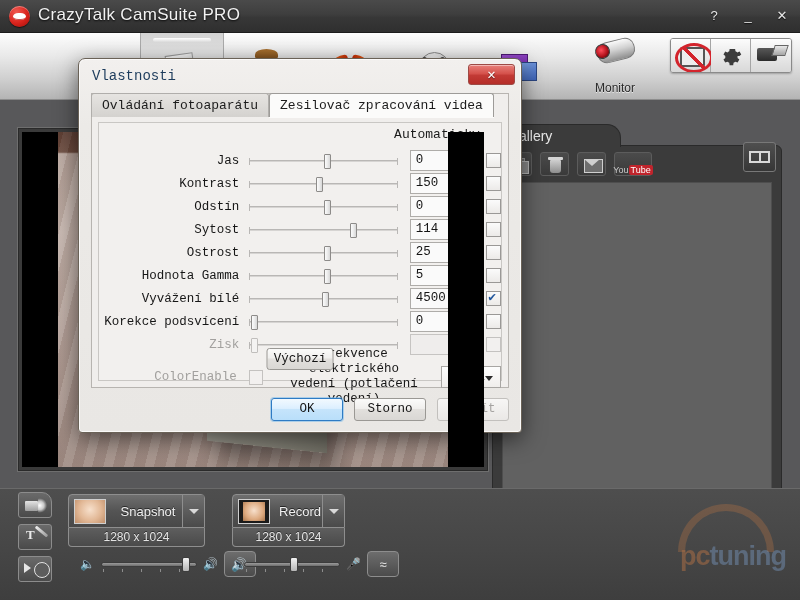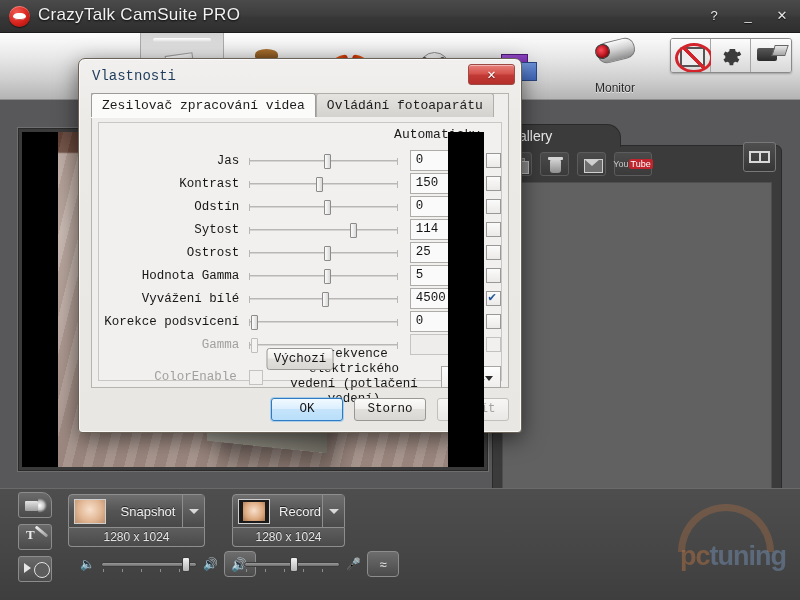--- a/index.html
+++ b/index.html
@@ -198,21 +198,21 @@
     border:1px solid #b9b9b9;background:#8a8a8a;}
   .ico-trash::before{content:"";position:absolute;left:9px;top:7px;width:11px;height:13px;
     background:linear-gradient(180deg,#cfcfcf,#8e8e8e);border-radius:1px 1px 3px 3px;}
   .ico-trash::after{content:"";position:absolute;left:7px;top:4px;width:15px;height:3px;
     background:#d5d5d5;border-radius:1px;}
   .ico-mail::before{content:"";position:absolute;left:6px;top:6px;width:17px;height:12px;
     border:1px solid #cfcfcf;background:#6e6e6e;}
   .ico-mail::after{content:"";position:absolute;left:6px;top:6px;width:0;height:0;
     border-left:8.5px solid transparent;border-right:8.5px solid transparent;
     border-top:7px solid #cfcfcf;}
-  .gal-btn.yt { width: 38px; }
+  .gal-btn.yt { width: 38px; align-items: flex-end; }
   .yt-you { font-size: 9px; color: #c9c9c9; }
   .yt-tube { font-size: 9px; color: #fff; background: #c0242c; padding: 0 2px; border-radius: 2px; }
   .gal-view {
     position: absolute; right: 5px; top: -4px; width: 33px; height: 30px;
     border: 1px solid #787878; border-radius: 3px;
     background: linear-gradient(180deg,#4f4f4f,#363636);
     display:flex;align-items:center;justify-content:center;
   }
   .ico-grid { width: 21px; height: 12px; border: 2px solid #d8d8d8; display:flex; }
   .ico-grid span { flex:1; border-right: 2px solid #d8d8d8; }
@@ -585,22 +585,22 @@
     <div class="wm-arc"></div>
     <div class="watermark"><span class="pc">pc</span><span>tuning</span></div>
   </div>
 
   <div class="dialog">
     <div class="dlg-title">Vlastnosti</div>
     <div class="dlg-close">✕</div>
 
     <div class="dlg-body">
       <div class="tabs">
+        <div class="dtab">Ovládání fotoaparátu</div>
         <div class="dtab active">Zesilovač zpracování videa</div>
-        <div class="dtab">Ovládání fotoaparátu</div>
       </div>
 
       <div class="panel">
         <div class="auto-head">Automaticky</div>
 
         <div class="row" style="top:26px">
           <div class="r-label">Jas</div>
           <div class="slider">
             <div class="track"></div>
             <div class="knob" style="left:50%"></div>
@@ -673,21 +673,21 @@
           <div class="r-label">Korekce podsvícení</div>
           <div class="slider">
             <div class="track"></div>
             <div class="knob" style="left:1%"></div>
           </div>
           <div class="r-value">0</div>
           <div class="r-check"></div>
         </div>
 
         <div class="row" style="top:210px">
-          <div class="r-label dis">Gamma</div>
+          <div class="r-label dis">Zisk</div>
           <div class="slider dis">
             <div class="track"></div>
             <div class="knob" style="left:1%"></div>
           </div>
           <div class="r-value dis"></div>
           <div class="r-check dis"></div>
         </div>
 
         <div class="freq-row" style="top:234px">
           <div class="freq-label">ColorEnable</div>

